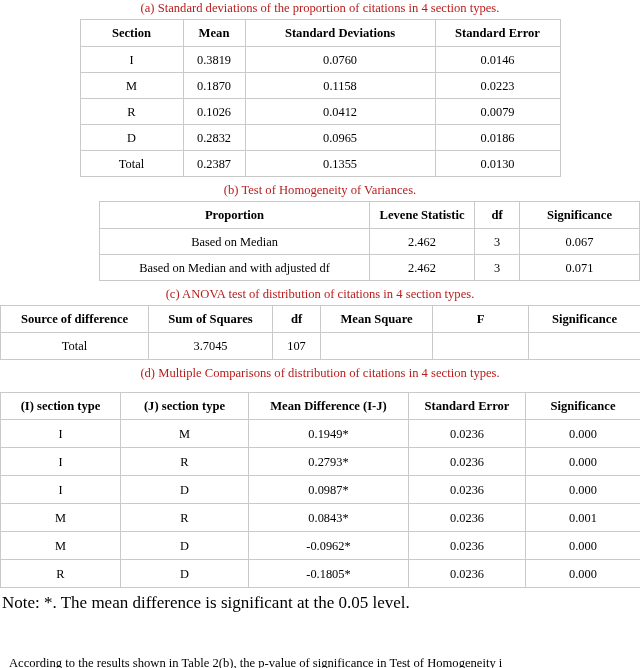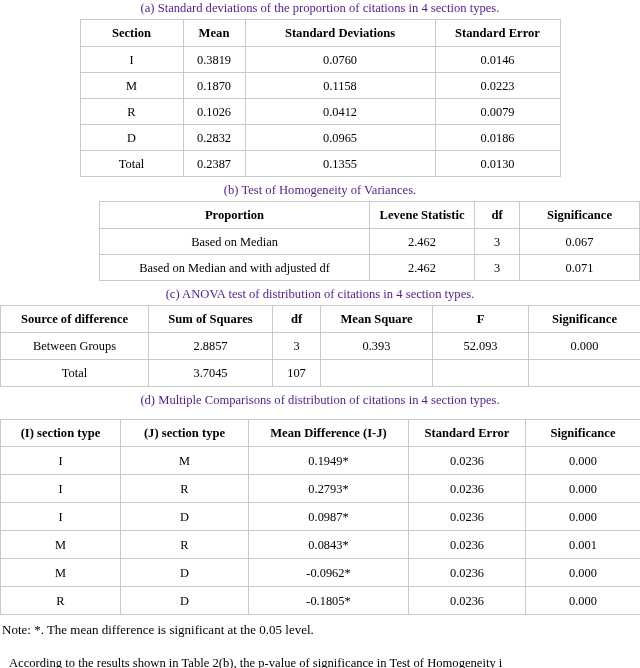--- a/index.html
+++ b/index.html
@@ -21,21 +21,21 @@
     width: 640px;
     height: 668px;
     background: #ffffff;
   }
 
   
   .caption {
     text-align: center;
     font-size: 12.6px;
     line-height: 15px;
-    color: #4c1d95;
+    color: #b91c1c;
     white-space: nowrap;
   }
   .caption-a { margin: 1px 0 3px 0; }
   .caption-b { margin: 6px 0 3px 0; }
   .caption-c { margin: 6px 0 3px 0; }
   .caption-d { margin: 6px 0 11px 0; }
 
   
   table.stat {
     border-collapse: collapse;
@@ -77,21 +77,21 @@
   table.t-c tbody td { height: 26px; }
 
   
   .wrap-d { width: 640px; }
   table.t-d { width: 640px; }
   table.t-d thead th { height: 26px; }
   table.t-d tbody td { height: 27px; }
 
   
   .note {
-    font-size: 13px;
+    font-size: 17px;
     line-height: 15px;
     margin: 7px 0 0 2px;
     text-align: left;
     white-space: nowrap;
   }
   .body-line {
     font-size: 12.6px;
     line-height: 15px;
     margin: 8px 0 0 2px;
     text-align: left;
@@ -215,28 +215,20 @@
           <th>Source of difference</th>
           <th>Sum of Squares</th>
           <th>df</th>
           <th>Mean Square</th>
           <th>F</th>
           <th>Significance</th>
         </tr>
       </thead>
       <tbody>
         <tr>
-          <td>Between Groups</td>
-          <td>2.8857</td>
-          <td>3</td>
-          <td>0.393</td>
-          <td>52.093</td>
-          <td>0.000</td>
-        </tr>
-        <tr>
           <td>Total</td>
           <td>3.7045</td>
           <td>107</td>
           <td></td>
           <td></td>
           <td></td>
         </tr>
       </tbody>
     </table>
   </div>

